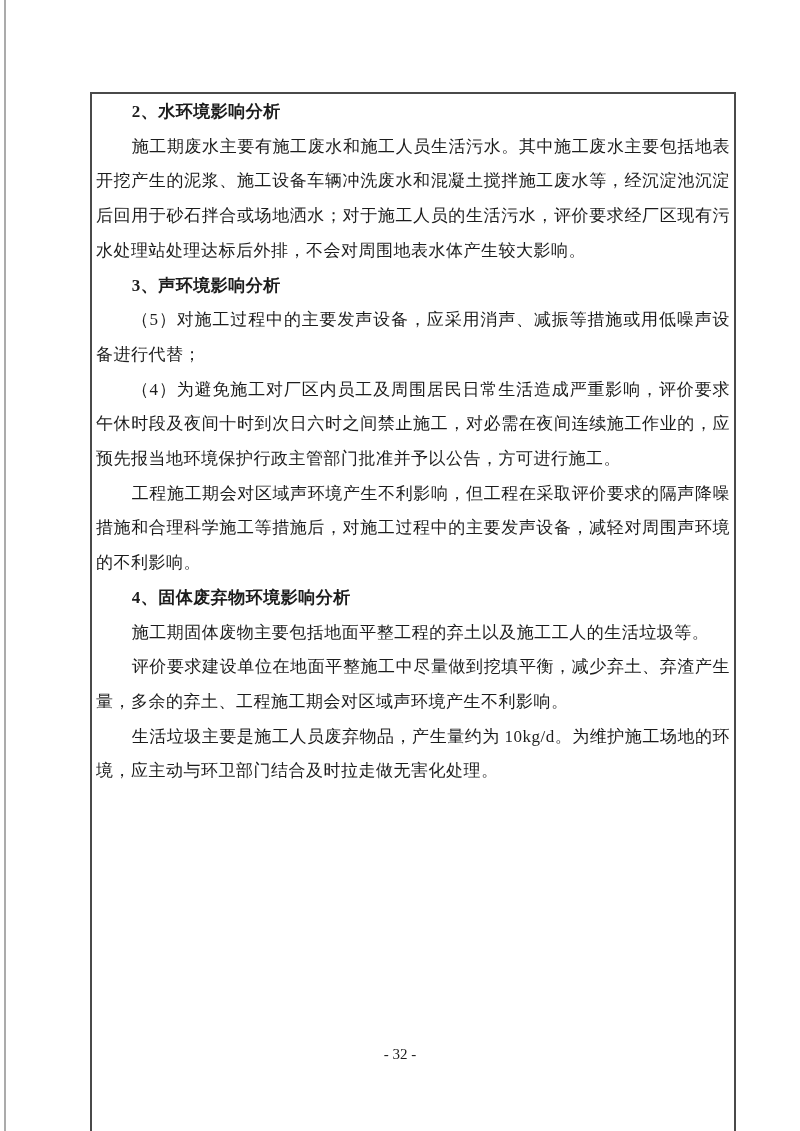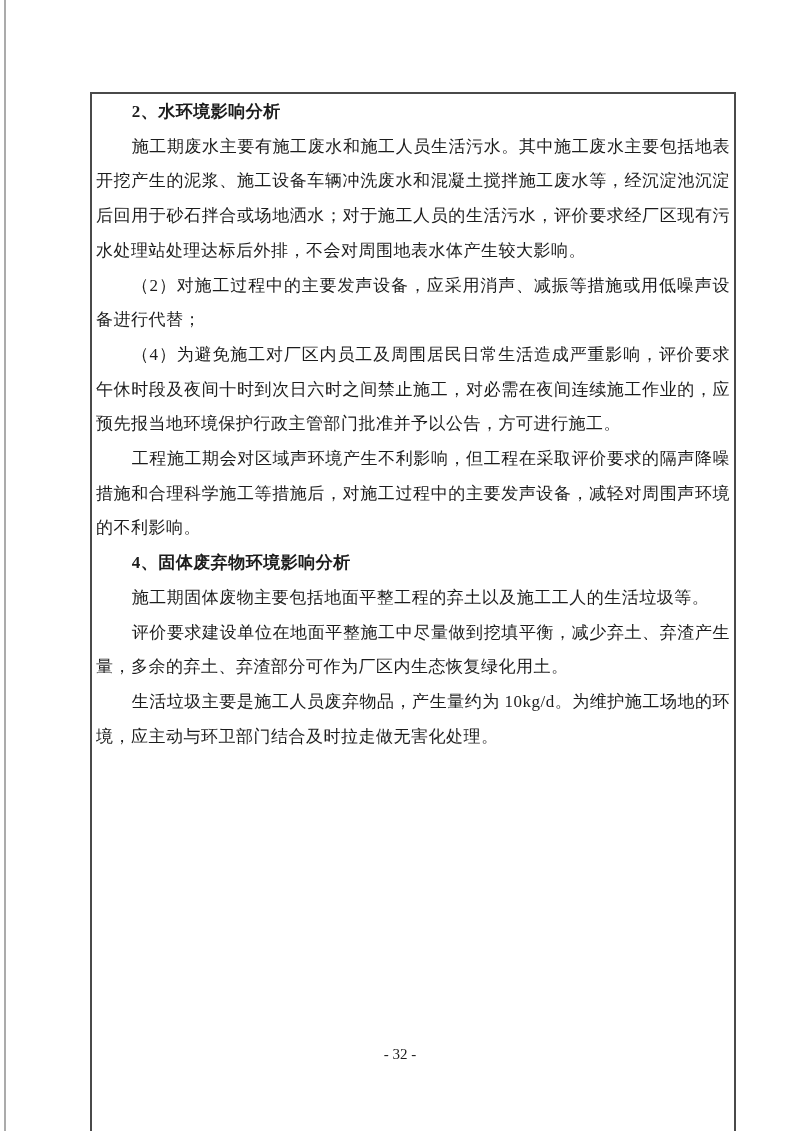--- a/index.html
+++ b/index.html
@@ -56,24 +56,25 @@
 <body>
 
 <div>
   <div class="scan-edge"></div>
 
   <div class="document-frame">
     <div>
 
     <p class="para heading">2、水环境影响分析</p>
         <p class="para body">施工期废水主要有施工废水和施工人员生活污水。其中施工废水主要包括地表开挖产生的泥浆、施工设备车辆冲洗废水和混凝土搅拌施工废水等，经沉淀池沉淀后回用于砂石拌合或场地洒水；对于施工人员的生活污水，评价要求经厂区现有污水处理站处理达标后外排，不会对周围地表水体产生较大影响。</p>
-        <p class="para body">（2）对施工过程中的主要发声设备，应采用消声、减振等措施或用低噪声设备进行代替；</p>
+        <p class="para heading">3、声环境影响分析</p>
+        <p class="para body">（5）对施工过程中的主要发声设备，应采用消声、减振等措施或用低噪声设备进行代替；</p>
         <p class="para body">（4）为避免施工对厂区内员工及周围居民日常生活造成严重影响，评价要求午休时段及夜间十时到次日六时之间禁止施工，对必需在夜间连续施工作业的，应预先报当地环境保护行政主管部门批准并予以公告，方可进行施工。</p>
         <p class="para body">工程施工期会对区域声环境产生不利影响，但工程在采取评价要求的隔声降噪措施和合理科学施工等措施后，对施工过程中的主要发声设备，减轻对周围声环境的不利影响。</p>
         <p class="para heading">4、固体废弃物环境影响分析</p>
         <p class="para body">施工期固体废物主要包括地面平整工程的弃土以及施工工人的生活垃圾等。</p>
-        <p class="para body">评价要求建设单位在地面平整施工中尽量做到挖填平衡，减少弃土、弃渣产生量，多余的弃土、弃渣部分可作为厂区内生态恢复绿化用土。</p>
+        <p class="para body">评价要求建设单位在地面平整施工中尽量做到挖填平衡，减少弃土、弃渣产生量，多余的弃土、工程施工期会对区域声环境产生不利影响。</p>
         <p class="para body">生活垃圾主要是施工人员废弃物品，产生量约为 10kg/d。为维护施工场地的环境，应主动与环卫部门结合及时拉走做无害化处理。</p>
       </div>
   </div>
 
   <div class="page-footer">- 32 -</div>
 </div>
 
 </body></html>

